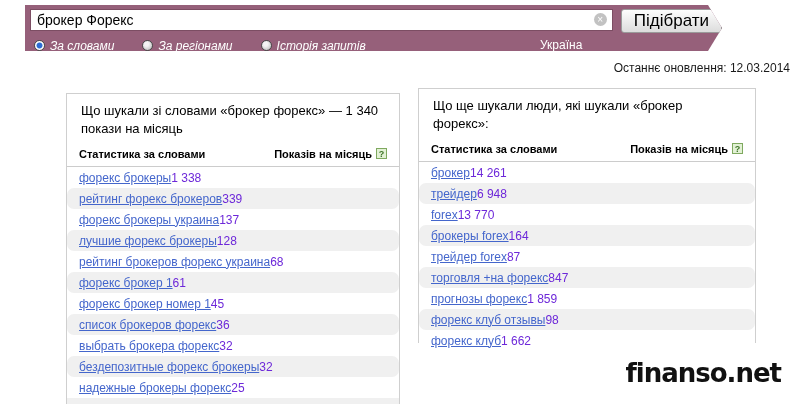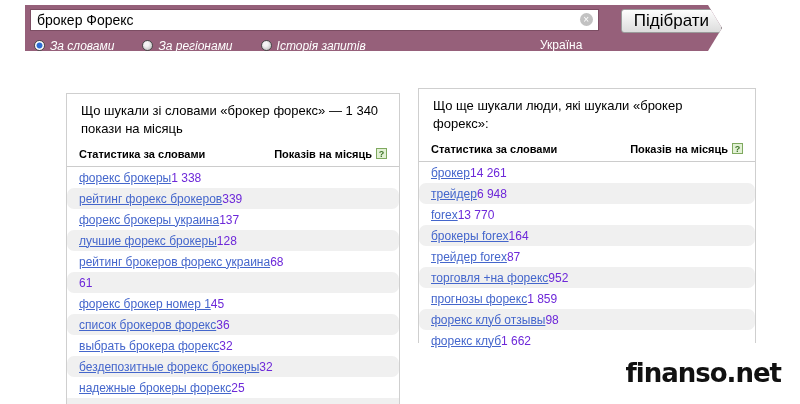--- a/index.html
+++ b/index.html
@@ -13,21 +13,21 @@
   }
 
   
   .bar {
     position: absolute; left: 25px; top: 5px;
     width: 697px; height: 46px;
     background: #96607a;
     clip-path: polygon(0 0, calc(100% - 14px) 0, 100% 50%, calc(100% - 14px) 100%, 0 100%);
     padding: 4px 0 0 5px;
   }
-  .bar-row1 { display: flex; align-items: flex-start; gap: 14px; }
+  .bar-row1 { display: flex; align-items: flex-start; }
   .input-wrap { position: relative; width: 613px; }
   .search-input {
     width: 100%; height: 22px;
     border: 1px solid #7c4d63;
     background: #fff;
     font-family: "Liberation Sans", sans-serif;
     font-size: 14px; color: #000;
     padding: 0 22px 0 6px;
     outline: none;
   }
@@ -146,20 +146,21 @@
         <span>За регіонами</span>
       </span>
       <span class="mode">
         <span class="radio"></span>
         <span>Історія запитів</span>
       </span>
       <span class="region-link">Україна</span>
     </div>
   </div>
 
+  <div class="updated">Останнє оновлення: 12.03.2014</div>
 
   <div class="panel panel-left">
     <div class="panel-title">Що шукали зі словами «брокер форекс» — 1 340 покази на місяць</div>
     <div class="cols">
       <span>Статистика за словами</span>
       <span>
         <span>Показів на місяць</span><span class="help-icon">?</span>
       </span>
     </div>
     <div class="rows">
@@ -177,20 +178,21 @@
         </div>
         <div class="row alt">
           <a class="kw">лучшие форекс брокеры</a>
           <span class="cnt">128</span>
         </div>
         <div class="row">
           <a class="kw">рейтинг брокеров форекс украина</a>
           <span class="cnt">68</span>
         </div>
         <div class="row alt">
+          <a class="kw">форекс брокер 1</a>
           <span class="cnt">61</span>
         </div>
         <div class="row">
           <a class="kw">форекс брокер номер 1</a>
           <span class="cnt">45</span>
         </div>
         <div class="row alt">
           <a class="kw">список брокеров форекс</a>
           <span class="cnt">36</span>
         </div>
@@ -234,21 +236,21 @@
         <div class="row alt">
           <a class="kw">брокеры forex</a>
           <span class="cnt">164</span>
         </div>
         <div class="row">
           <a class="kw">трейдер forex</a>
           <span class="cnt">87</span>
         </div>
         <div class="row alt">
           <a class="kw">торговля +на форекс</a>
-          <span class="cnt">952</span>
+          <span class="cnt">847</span>
         </div>
         <div class="row">
           <a class="kw">прогнозы форекс</a>
           <span class="cnt">1 859</span>
         </div>
         <div class="row alt">
           <a class="kw">форекс клуб отзывы</a>
           <span class="cnt">98</span>
         </div>
         <div class="row">

